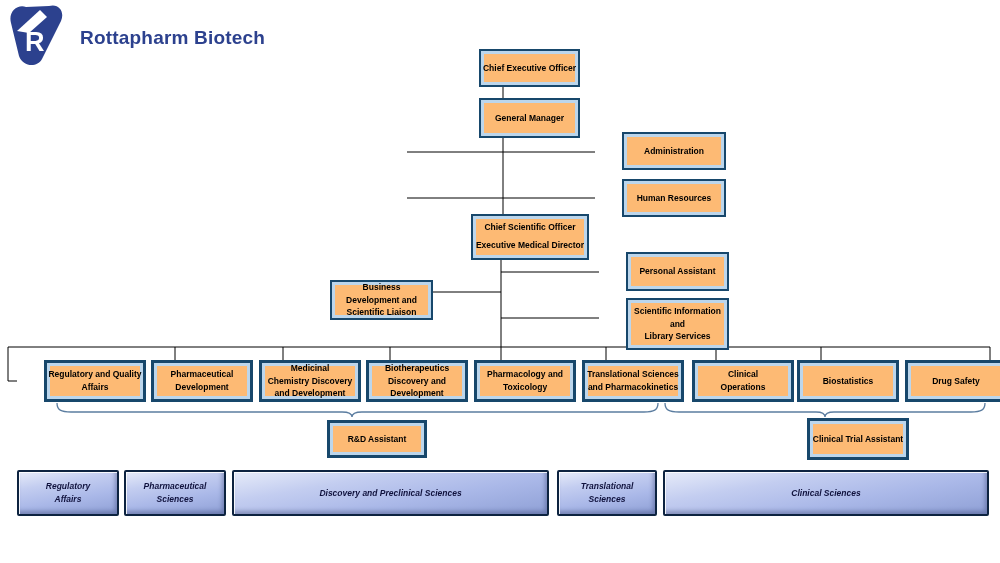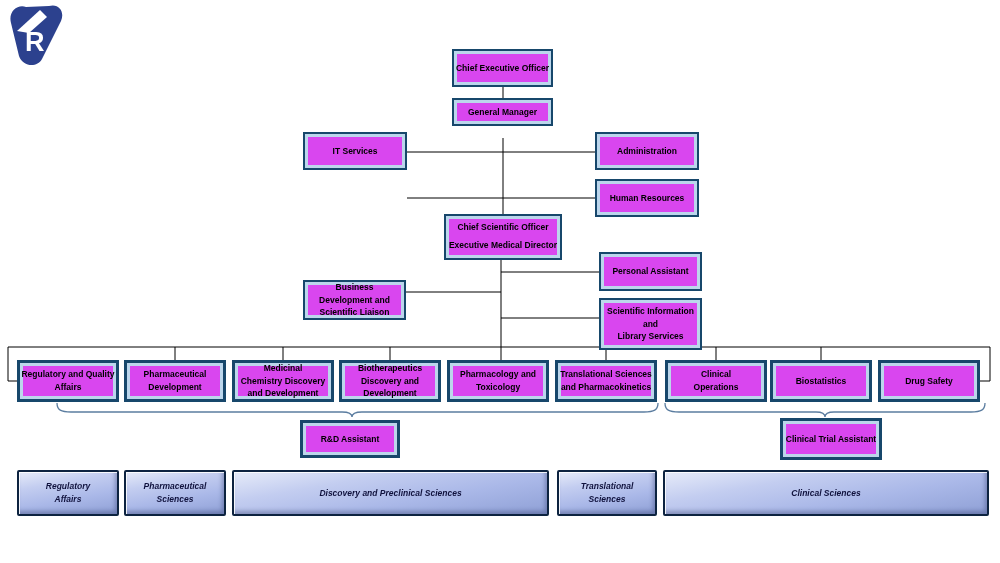--- a/index.html
+++ b/index.html
@@ -4,24 +4,24 @@
 <style>
   html,body{margin:0;padding:0;background:#fff;}
   .stage{position:relative;width:1000px;height:563px;background:#ffffff;overflow:hidden;
          font-family:"Liberation Sans", sans-serif;}
   .lines{position:absolute;left:0;top:0;width:1000px;height:563px;z-index:0;pointer-events:none;}
   
   .brand-logo{position:absolute;left:8px;top:4px;width:58px;height:62px;z-index:2;}
   .brand-name{position:absolute;left:80px;top:27px;z-index:2;font-size:19px;font-weight:bold;
               color:#2c418e;letter-spacing:.2px;}
   
-  .obox{position:absolute;z-index:2;background:#d946ef;border:2px solid #17476b;
+  .obox{position:absolute;z-index:2;background:#fdba74;border:2px solid #17476b;
         box-shadow:inset 0 0 0 3px #bcd6ec;display:flex;align-items:center;justify-content:center;
         text-align:center;font-size:8.5px;font-weight:bold;color:#000;white-space:pre-line;
-        line-height:1.5;box-sizing:border-box;}
+        line-height:1.5;box-sizing:border-box;margin-left:27px;}
   .obox.thick{border-width:3px;}
   .obox.tall{line-height:2.1;}
   
   .bar{position:absolute;z-index:2;box-sizing:border-box;border:2px solid #0d2340;border-radius:2px;
        background:linear-gradient(170deg,#e6ebf9 0%,#c3cdf0 30%,#aab8e8 62%,#8fa0d6 100%);
        box-shadow:inset 1px 1px 0 rgba(255,255,255,.85), inset -2px -3px 4px rgba(35,45,95,.35);
        display:flex;align-items:center;justify-content:center;text-align:center;
        font-size:8.5px;font-weight:bold;font-style:italic;color:#10123d;white-space:pre-line;line-height:1.5;}
 </style>
 </head>
@@ -67,25 +67,25 @@
 
       <path d="M665 403 C665 410 669 412 679 412 L816 412 C822 412 825 414 825 417 C825 414 828 412 834 412 L971 412 C981 412 985 410 985 403"></path>
     </g>
   </svg>
 
   <svg class="brand-logo" viewBox="0 0 56 62">
     <path d="M40 2 C50 -1 56 8 52 17 L33 55 C28 64 14 63 10 52 L2 19 C-1 8 8 0 17 3 Z" fill="#2c418e"></path>
     <path d="M8 27 L31 6 L38 13 L20 29 Z" fill="#ffffff"></path>
     <text x="16" y="47" font-family="Liberation Sans, sans-serif" font-size="27" font-weight="bold" fill="#ffffff">R</text>
   </svg>
+  <div class="brand-name">Rottapharm Biotech</div>
 
   <div class="obox" style="left:452px;top:49px;width:101px;height:38px">Chief Executive Officer</div>
-  <div class="obox" style="left:452px;top:98px;width:101px;height:28px">General Manager</div>
+  <div class="obox" style="left:452px;top:98px;width:101px;height:40px">General Manager</div>
 
-  <div class="obox" style="left:303px;top:132px;width:104px;height:38px">IT Services</div>
   <div class="obox" style="left:595px;top:132px;width:104px;height:38px">Administration</div>
   <div class="obox" style="left:595px;top:179px;width:104px;height:38px">Human Resources</div>
 
   <div class="obox tall" style="left:444px;top:214px;width:118px;height:46px">Chief Scientific Officer
 Executive Medical Director</div>
   <div class="obox" style="left:599px;top:252px;width:103px;height:39px">Personal Assistant</div>
   <div class="obox" style="left:303px;top:280px;width:103px;height:40px">Business
 Development and
 Scientific Liaison</div>
   <div class="obox" style="left:599px;top:298px;width:103px;height:52px">Scientific Information

